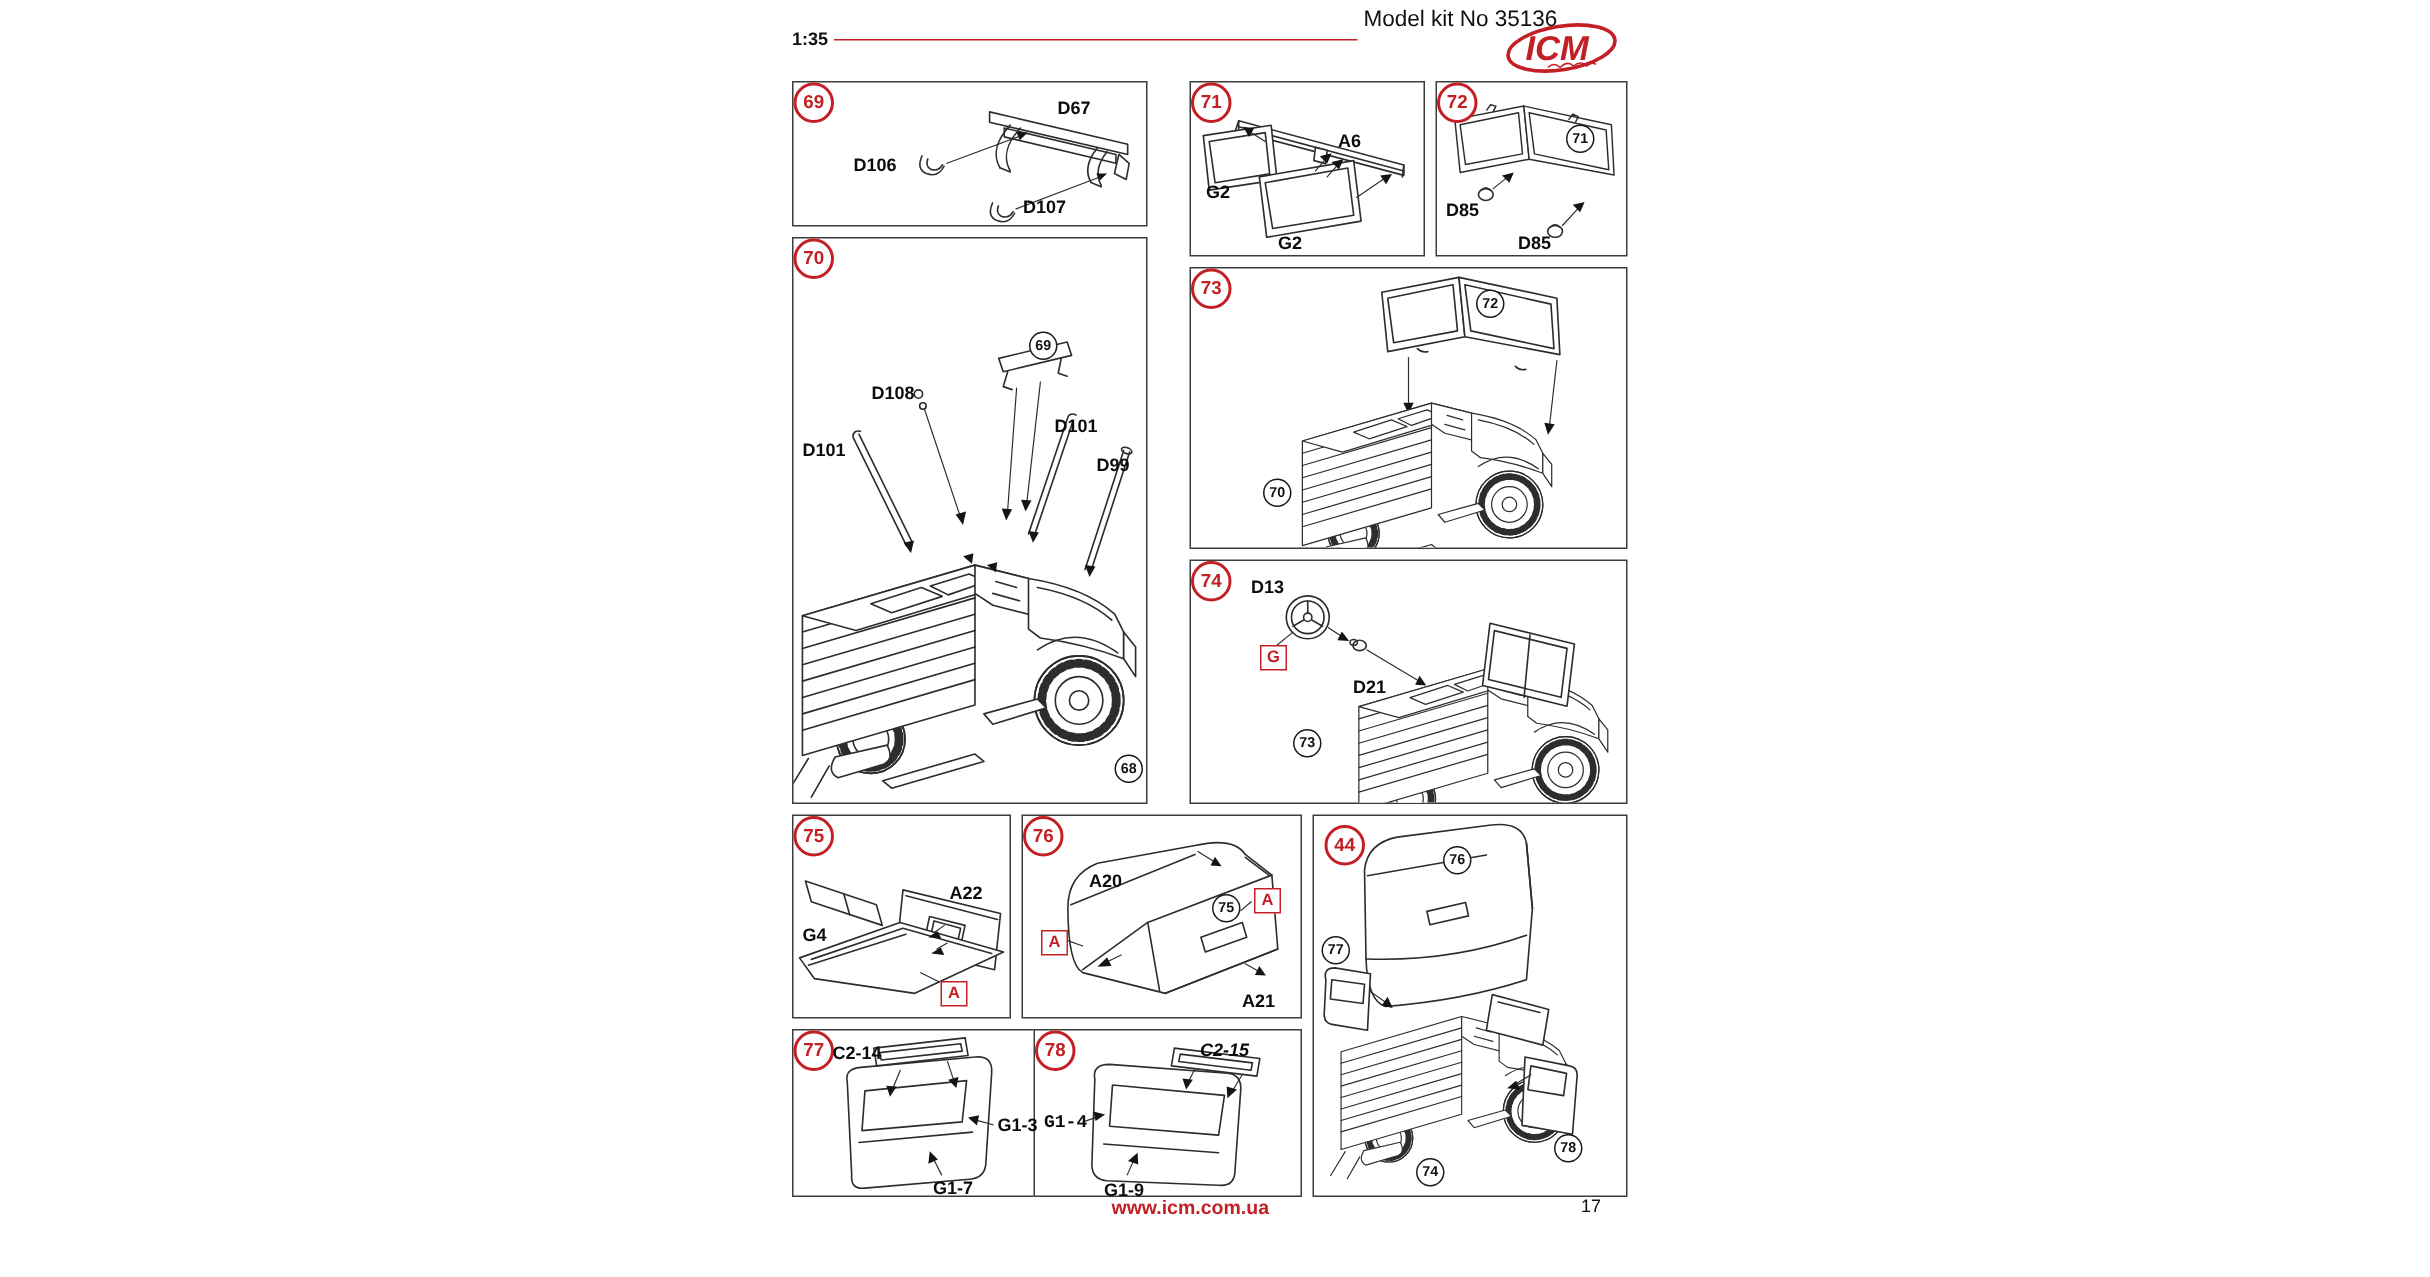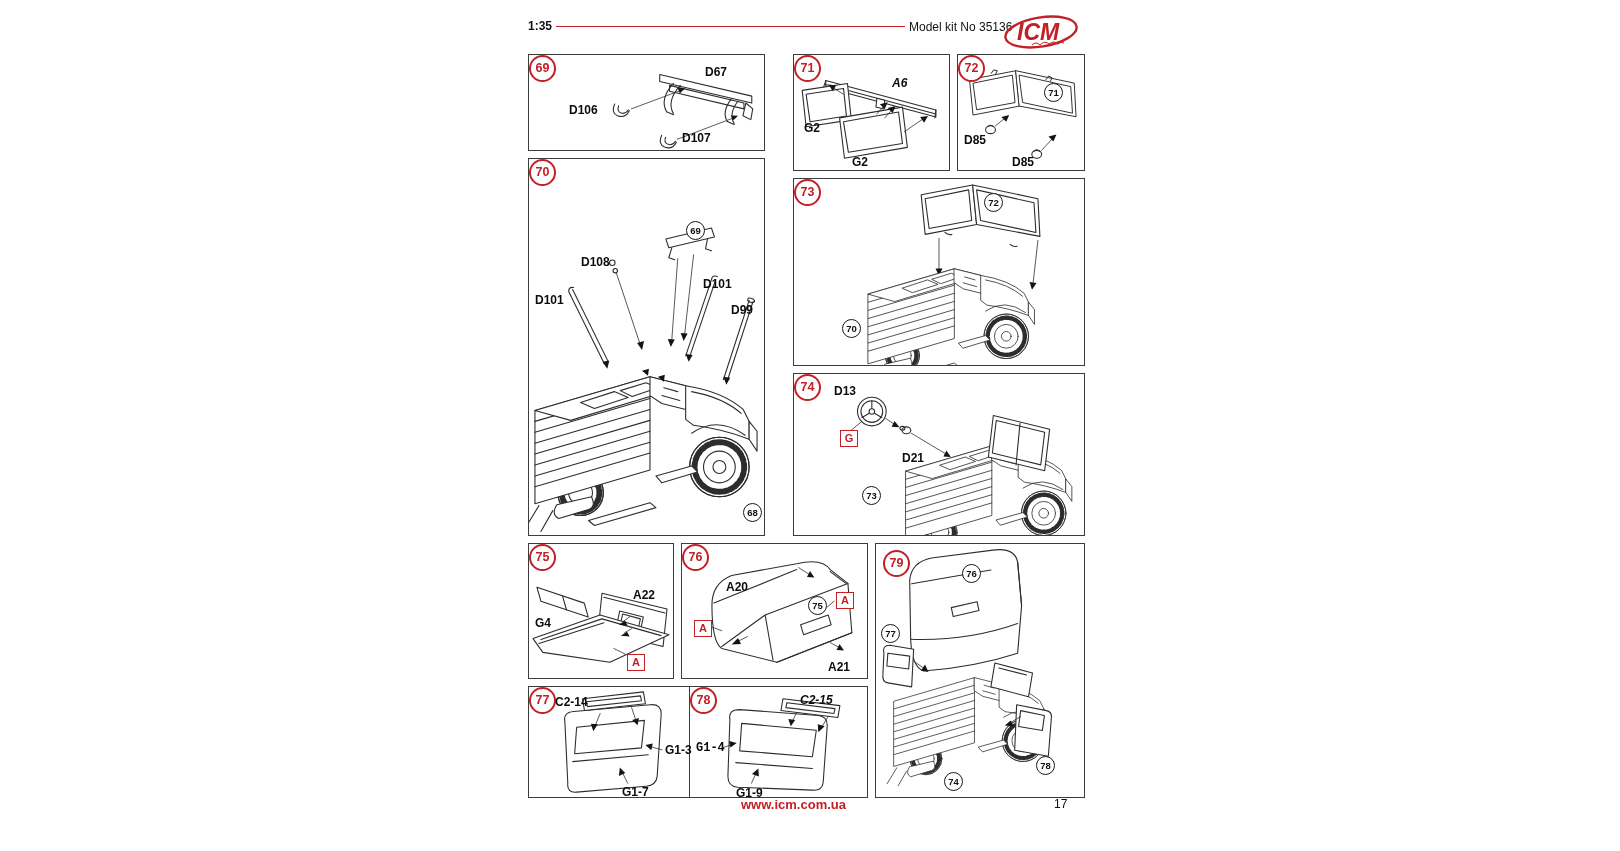--- a/index.html
+++ b/index.html
@@ -24,21 +24,21 @@
          color:#111; font-weight:bold; font-size:9.5px; line-height:1;
          display:flex; align-items:center; justify-content:center; background:#fff; z-index:4; }
   .plabel { position:absolute; font-weight:bold; font-size:12px; color:#0c0c0c; z-index:4; white-space:nowrap; }
   .marker { position:absolute; min-width:12px; height:15px; padding:0 2px; border:1.7px solid var(--red);
             color:var(--red); font-weight:bold; font-size:11px; line-height:1;
             display:flex; align-items:center; justify-content:center; background:#fff; z-index:4; }
 
   
   .hscale { position:absolute; left:528px; top:19px; font-weight:bold; font-size:12px; color:#111; }
   .hrule  { position:absolute; left:556px; top:26px; width:349px; height:0; border-top:1.6px solid var(--red); }
-  .hkit   { position:absolute; left:909px; top:20px; font-size:12px; color:#111; }
+  .hkit   { position:absolute; left:909px; top:4px; font-size:15px; color:#111; }
   .logo   { position:absolute; left:1002px; top:12px; width:78px; height:42px; }
   .logo .ring { stroke:var(--red); stroke-width:2.4; fill:none; }
   .logo .icmtext { font-style:italic; font-weight:bold; font-size:23px; fill:var(--red);
                    font-family:"Liberation Sans", sans-serif; }
   .logo .script { stroke:var(--red); stroke-width:1; fill:none; }
   .fsite { position:absolute; left:741px; top:797px; font-weight:bold; font-size:13px; color:var(--red); }
   .fpage { position:absolute; left:1054px; top:797px; font-size:12px; color:#111; }
 </style>
 </head>
 <body>
@@ -181,21 +181,21 @@
       </g>
       <line class="thin" x1="50" y1="40" x2="39" y2="33"></line>
         <polygon class="ah" points="35,30 42.5,31 39,37"></polygon>
       <line class="thin" x1="84" y1="60" x2="91" y2="52"></line>
         <polygon class="ah" points="95,48 92,55 87,50"></polygon>
       <line class="thin" x1="92" y1="64" x2="99" y2="56"></line>
         <polygon class="ah" points="103,52 100,59 95,54"></polygon>
       <line class="thin" x1="112" y1="78" x2="131" y2="65"></line>
         <polygon class="ah" points="136,62 132,69 128,63"></polygon>
     </svg>
-    <span class="plabel" style="left:98px; top:21px;font-style:italic;">A6</span>
+    <span class="plabel" style="left:98px; top:32px;">A6</span>
     <span class="plabel" style="left:10px; top:66px;">G2</span>
     <span class="plabel" style="left:58px; top:100px;">G2</span>
   </section>
 
   <section class="panel" style="left:957px; top:54px; width:128px; height:117px;">
     <div class="badge">
         <span>72</span>
       </div>
     <svg class="art" viewBox="0 0 128 117">
       <g transform="translate(12,16) scale(0.9)">
@@ -454,21 +454,21 @@
       <line class="thin" x1="62" y1="98" x2="66" y2="89"></line>
         <polygon class="ah" points="69,83 69.5,91 62.5,88.5"></polygon>
     </svg>
     <span class="plabel" style="left:110px; top:6px;font-style:italic;">C2-15</span>
     <span class="plabel" style="left:6px; top:54px;font-family:Liberation Mono, monospace;">G1-4</span>
     <span class="plabel" style="left:46px; top:99px;">G1-9</span>
   </section>
 
   <section class="panel" style="left:875px; top:543px; width:210px; height:255px;">
     <div class="badge" style="left:7px; top:6px;">
-        <span>79</span>
+        <span>44</span>
       </div>
     <svg class="art" viewBox="0 0 210 255">
       <g transform="translate(14,106) scale(0.70)">
         <circle class="wh" cx="52" cy="158" r="23"></circle>
           <circle class="tread" cx="52" cy="158" r="19"></circle>
         <circle cx="52" cy="158" r="23"></circle>
           <circle class="wh" cx="52" cy="158" r="12"></circle>
         <path d="M10,171 L-4,194 M24,176 L12,197"></path>
         <path class="wh" d="M28,170 q-6,10 2,14 l30,-9 q8,-3 3,-13 z"></path>
         <path class="wh" d="M6,75 L122,41 L122,135 L6,169 Z"></path>

